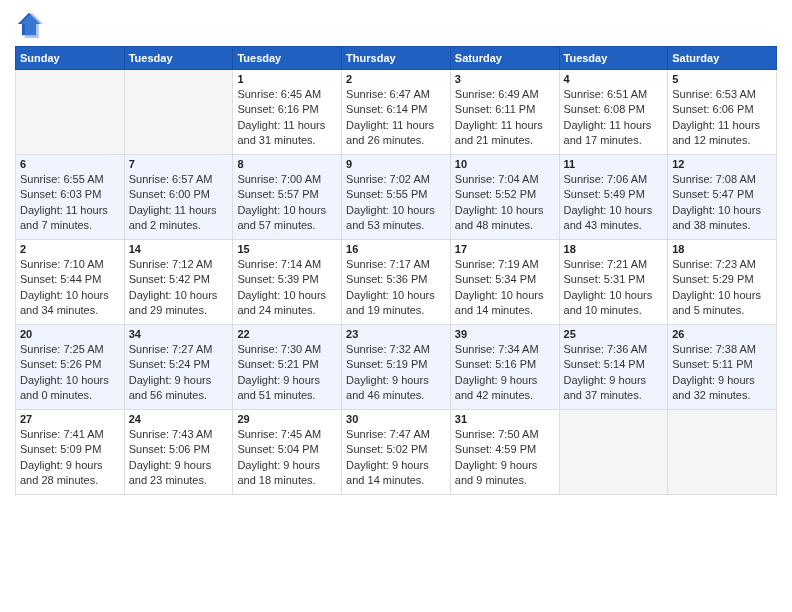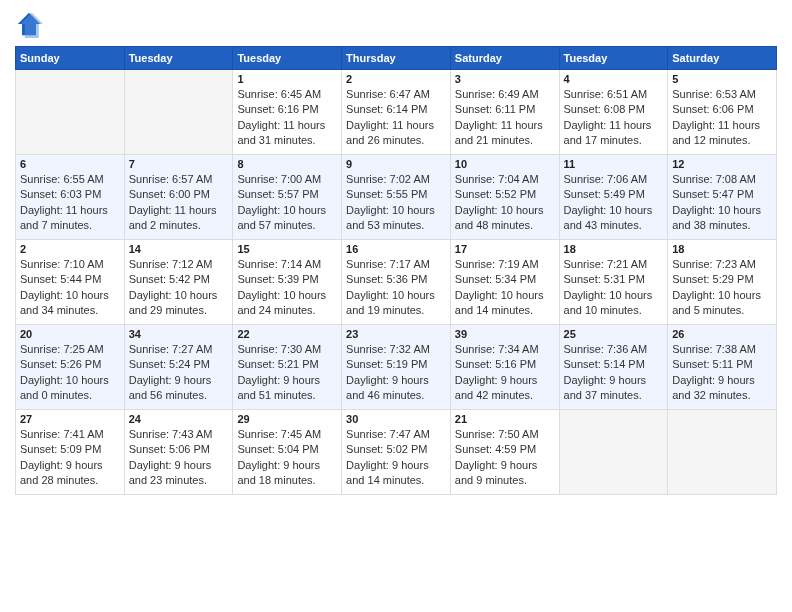--- a/index.html
+++ b/index.html
@@ -261,21 +261,21 @@
           </td>
           <td>
             <span class="day-num">29</span>
             <div class="day-info">Sunrise: 7:45 AM<br>Sunset: 5:04 PM<br>Daylight: 9 hours and 18 minutes.</div>
           </td>
           <td>
             <span class="day-num">30</span>
             <div class="day-info">Sunrise: 7:47 AM<br>Sunset: 5:02 PM<br>Daylight: 9 hours and 14 minutes.</div>
           </td>
           <td>
-            <span class="day-num">21</span>
+            <span class="day-num">31</span>
             <div class="day-info">Sunrise: 7:50 AM<br>Sunset: 4:59 PM<br>Daylight: 9 hours and 9 minutes.</div>
           </td>
           <td class="empty"></td>
           <td class="empty"></td>
         </tr>
       </tbody>
   </table>
 </div>
 
 </body></html>

